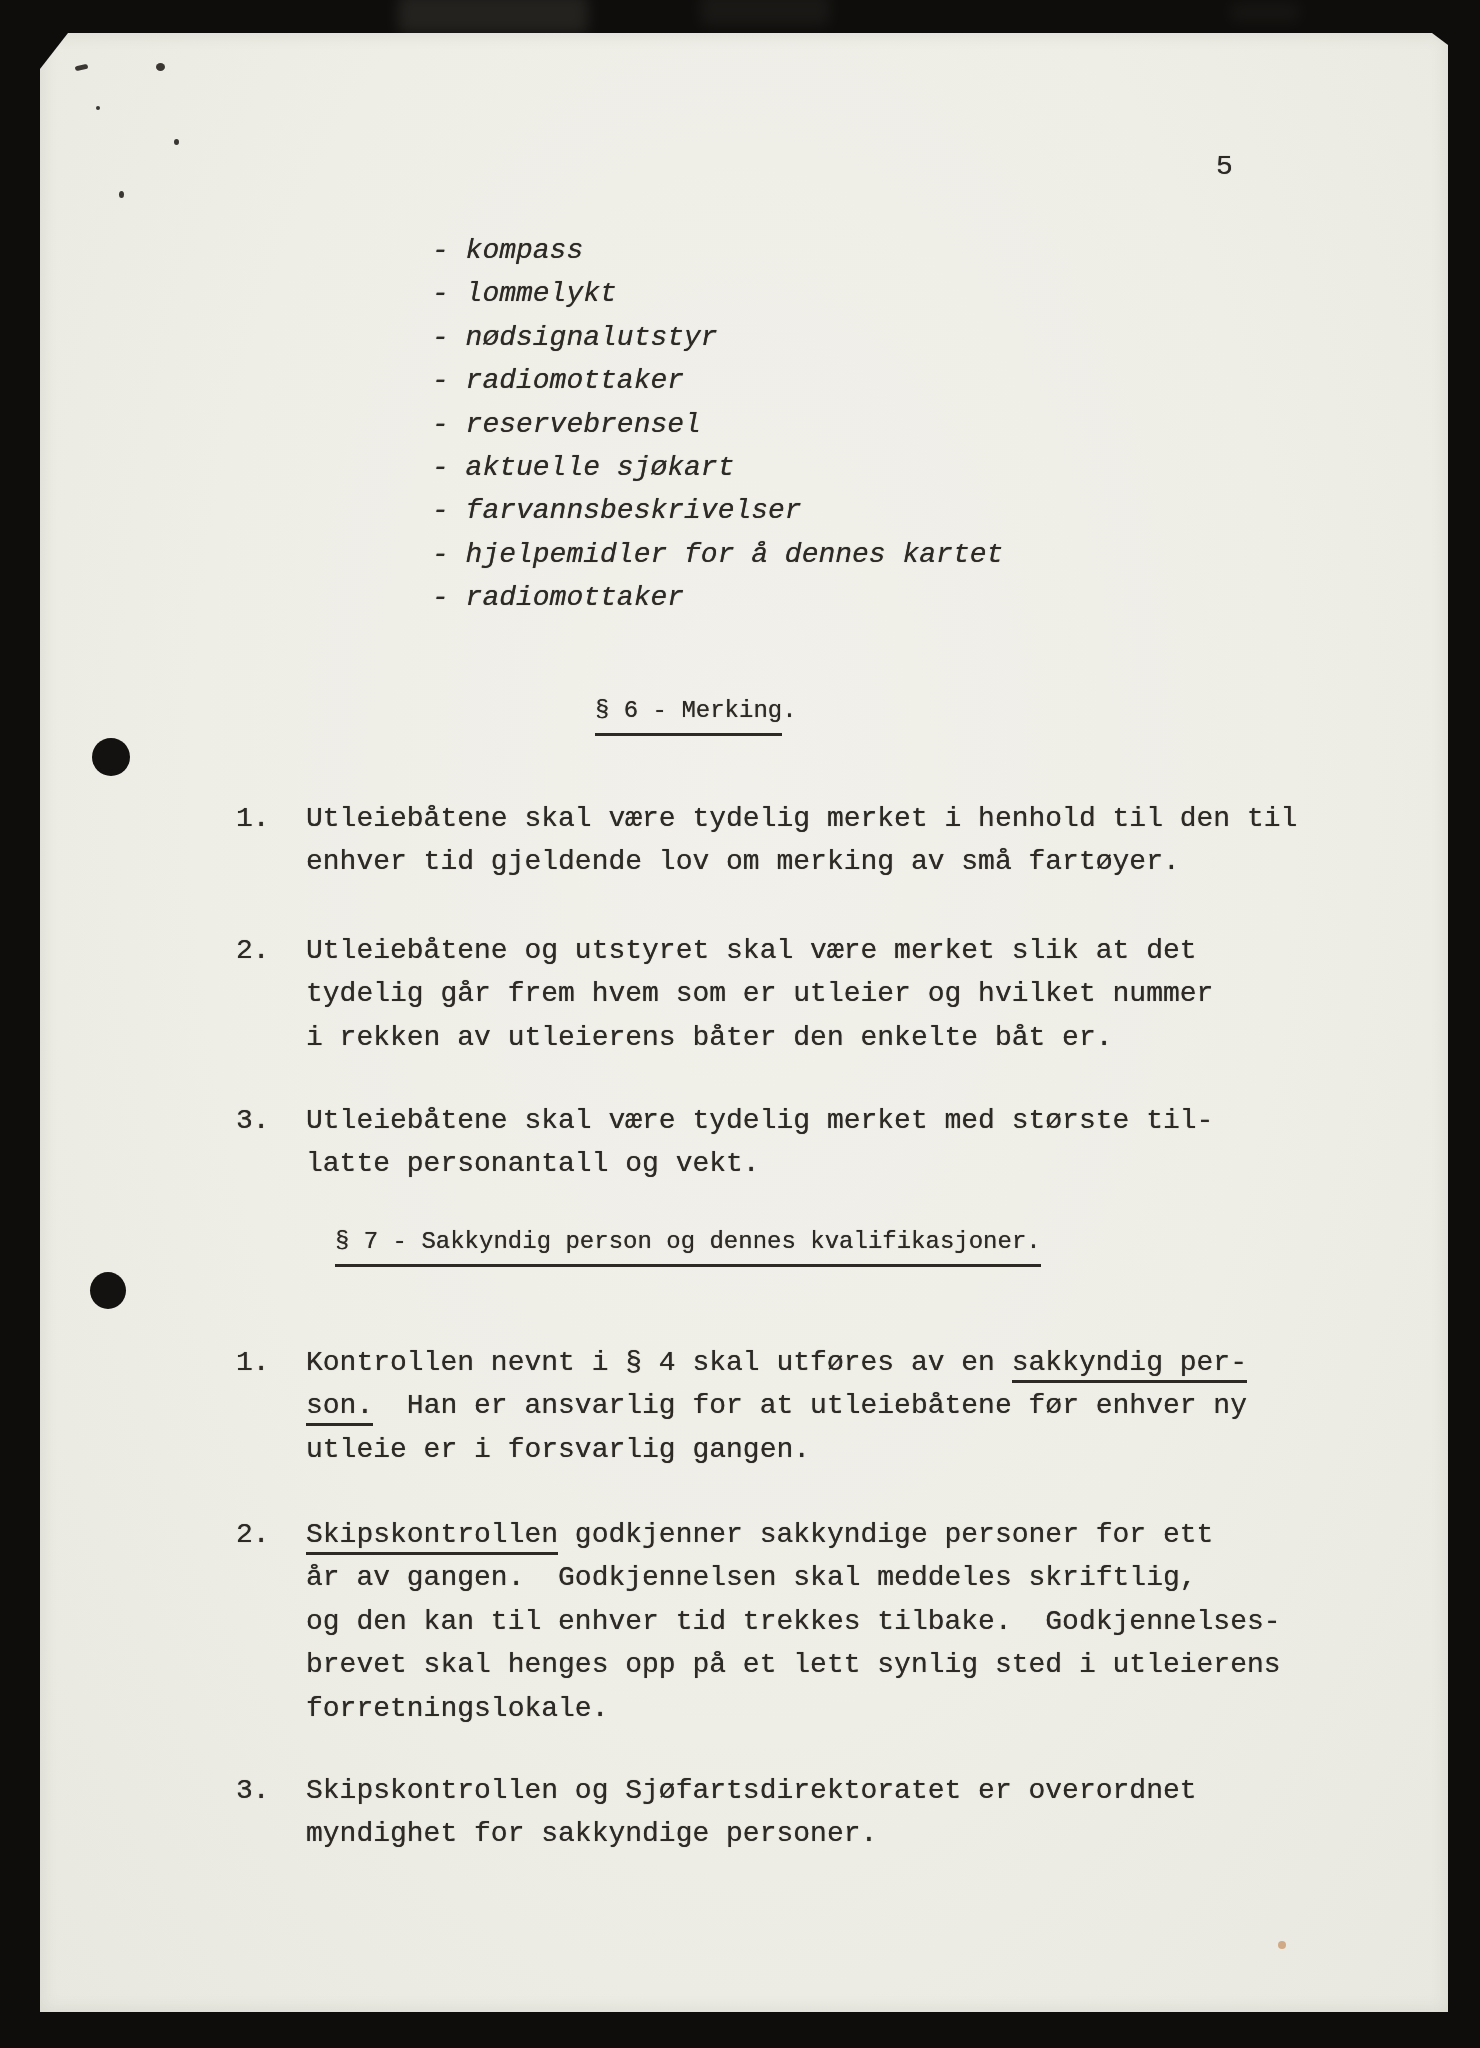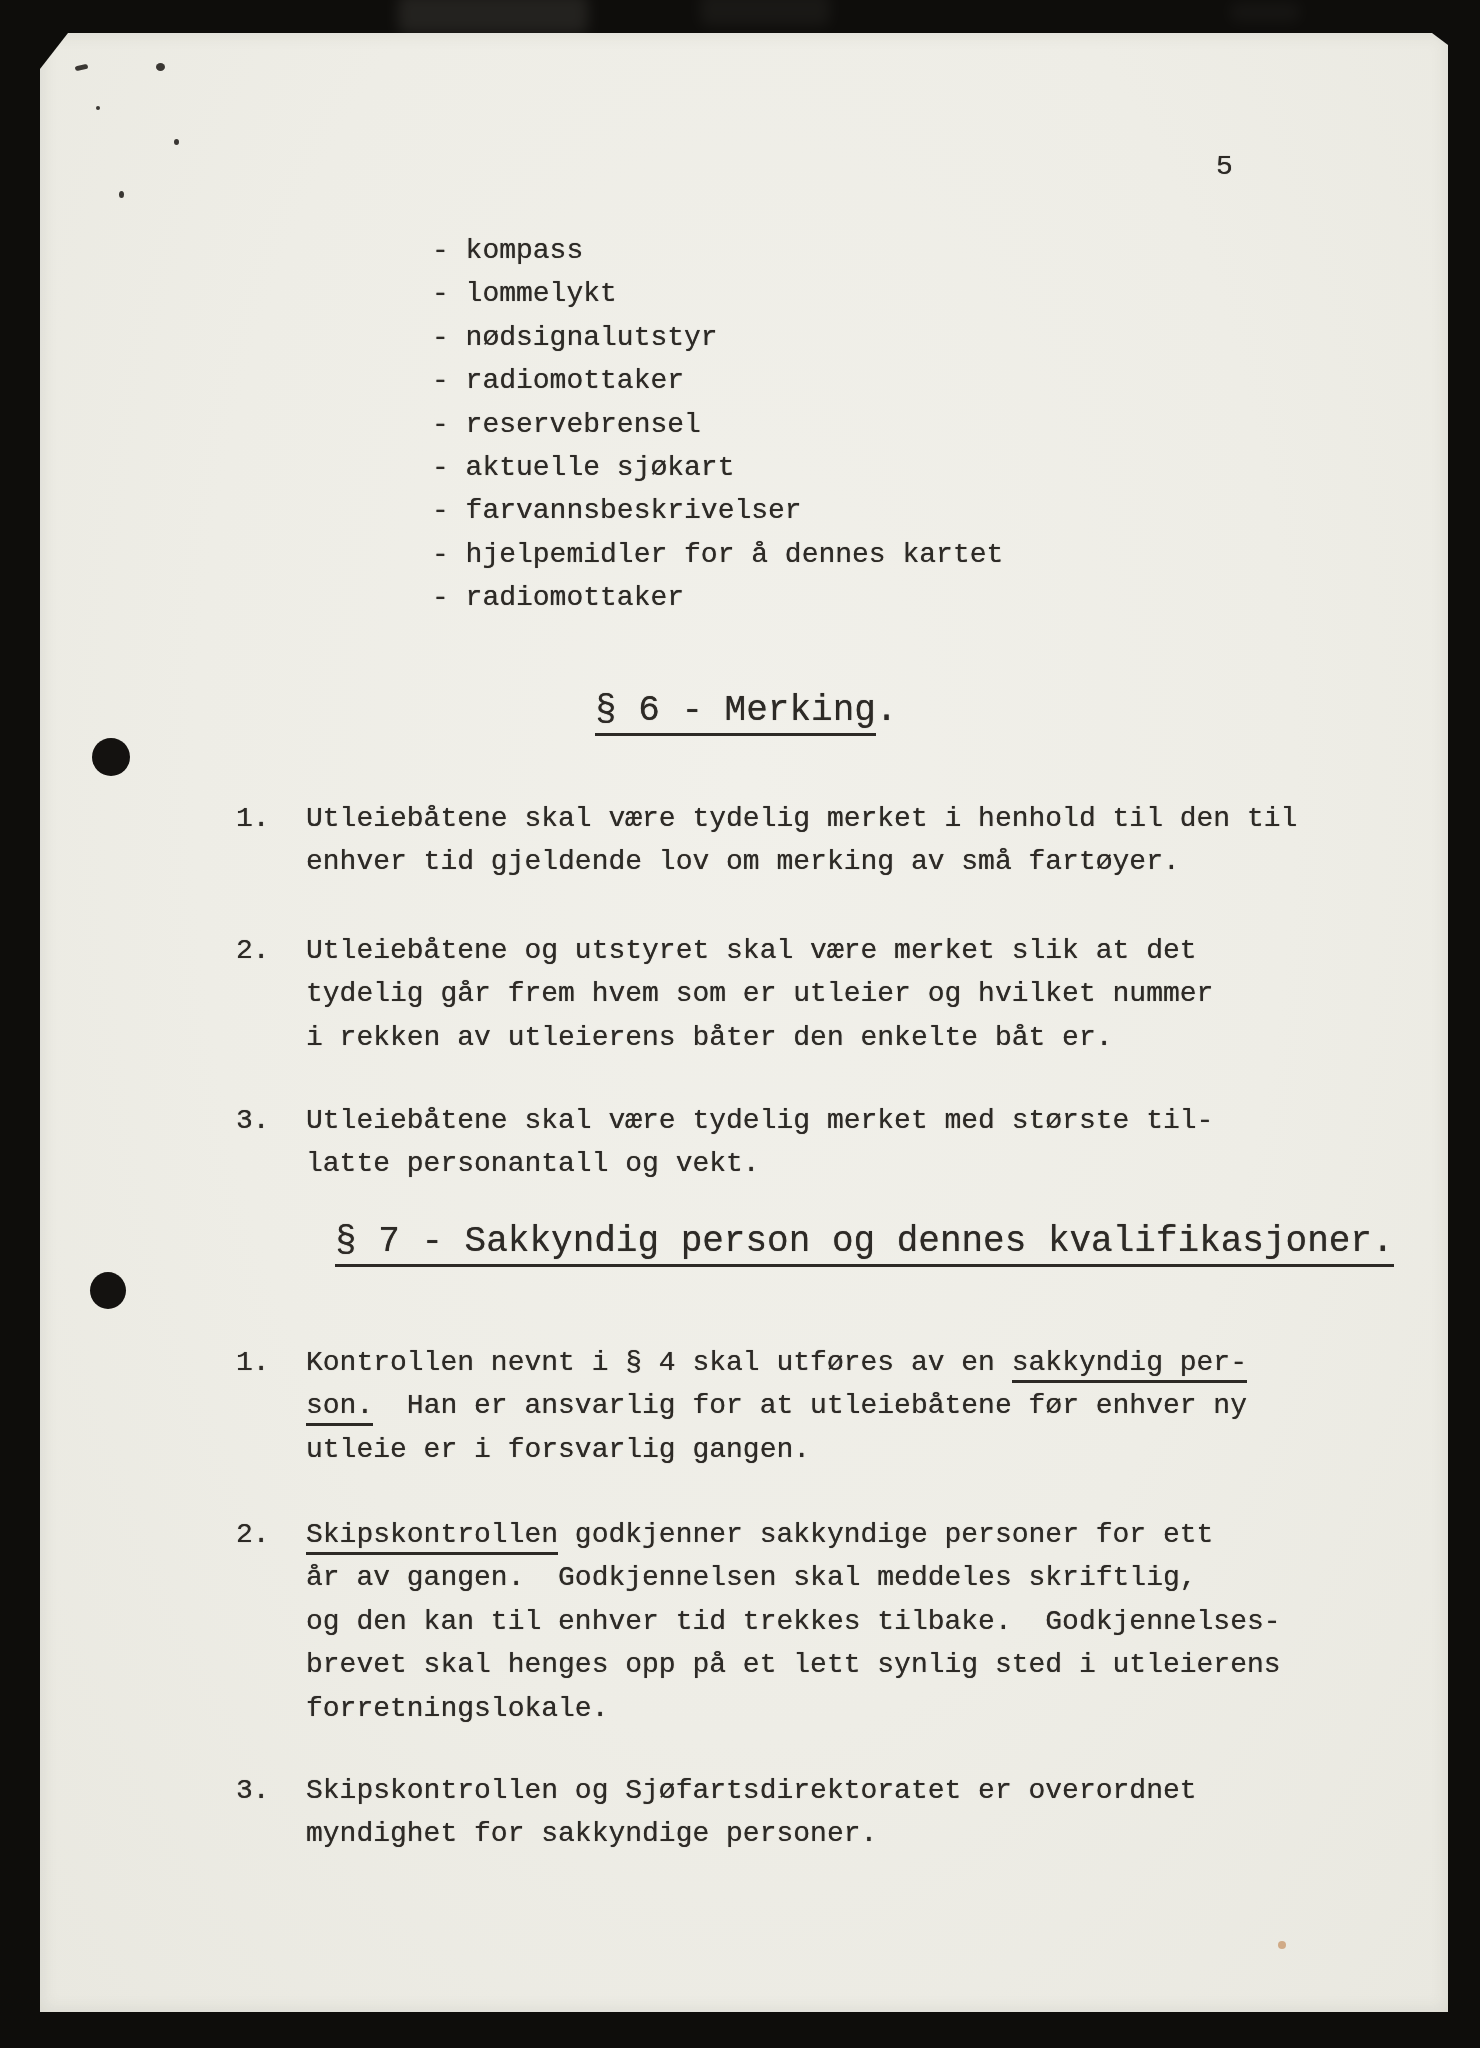--- a/index.html
+++ b/index.html
@@ -14,22 +14,22 @@
     background:radial-gradient(ellipse at 50% 38%, #f1f0ea 0%, #eeede6 55%, #e9e8e0 100%);
     clip-path:polygon(0 36px, 28px 0, 1392px 0, 1408px 12px, 1408px 1979px, 0 1979px);
     color:#2d2a26;
     box-shadow:inset 0 0 18px rgba(60,55,45,0.10);
   }
   .txt{
     position:absolute;font-size:28px;line-height:43.4px;white-space:pre;
     color:#2d2a26;text-shadow:0 0 0.7px rgba(45,42,38,0.85);
   }
   #page-number{left:1176px;top:112px;}
-  #equipment-list{left:392px;top:196px;}
-  .section-heading{position:absolute;font-size:36px;line-height:34px;white-space:pre;
+  #equipment-list{left:392px;top:196px;font-style:italic;}
+  .section-heading{position:absolute;font-size:24px;line-height:34px;white-space:pre;
     text-shadow:0 0 0.7px rgba(45,42,38,0.85);}
   .u-head{display:inline-block;border-bottom:3px solid #2d2a26;padding-bottom:5px;}
   .para{position:absolute;left:196px;font-size:28px;line-height:43.4px;white-space:pre;
     text-shadow:0 0 0.7px rgba(45,42,38,0.85);}
   .para-num{position:absolute;left:0;top:0;}
   .para-lines{margin-left:70px;}
   .u{border-bottom:3px solid #2d2a26;padding-bottom:2px;}
   .hole{position:absolute;background:#141210;border-radius:50%;}
   .speck{position:absolute;background:#3a3733;border-radius:50%;}
   .stain{position:absolute;background:#c99a6f;border-radius:50%;opacity:.8;}

